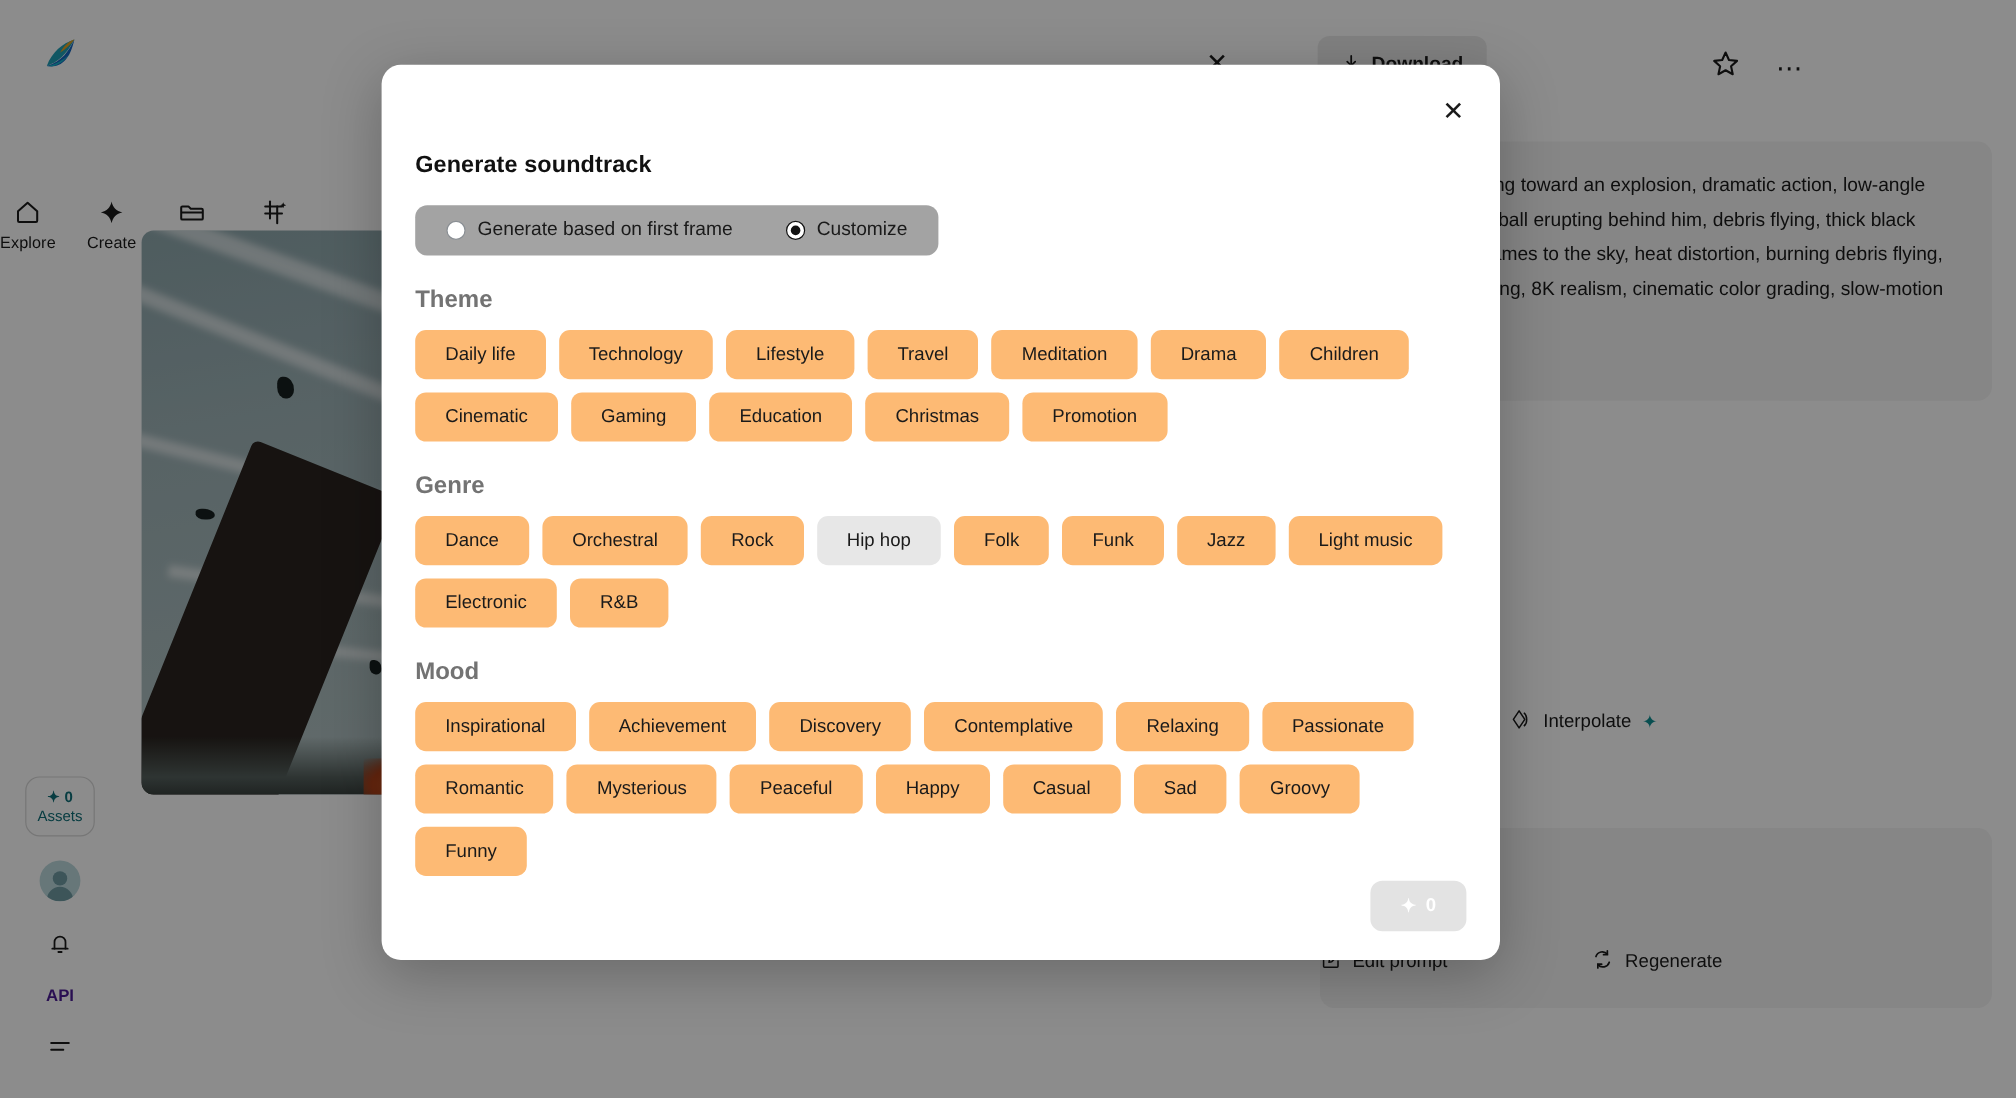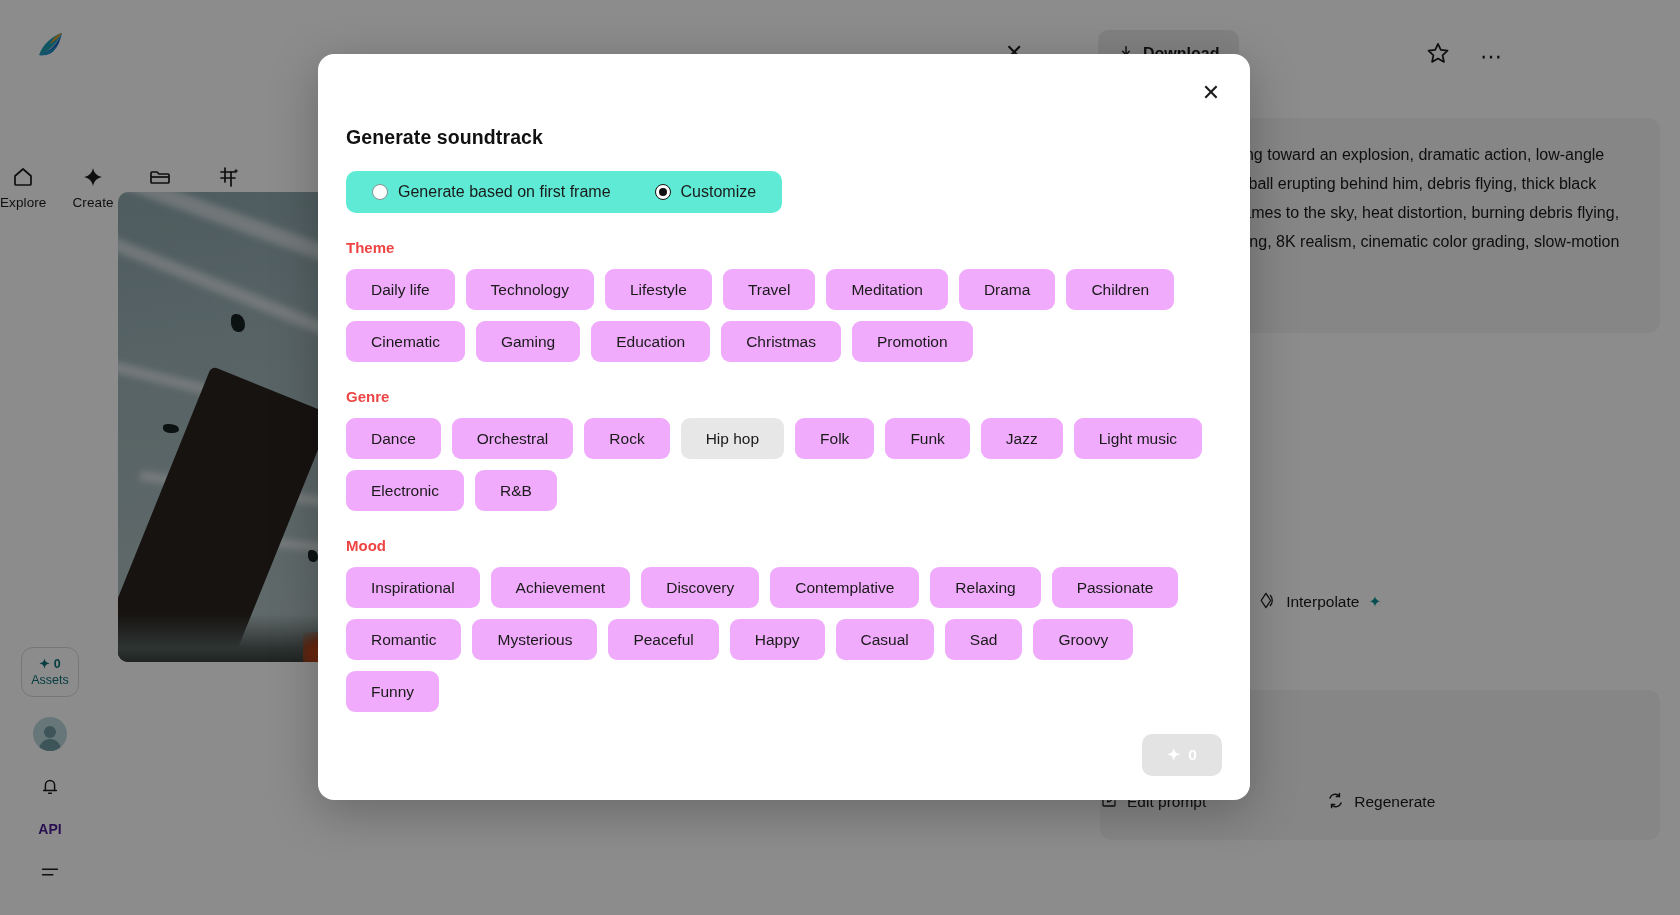--- a/index.html
+++ b/index.html
@@ -113,35 +113,35 @@
     position: absolute; right: 24px; top: 24px; width: 30px; height: 30px;
     display: flex; align-items: center; justify-content: center;
     font-size: 22px; color: #1a1a1a; cursor: pointer; border-radius: 6px;
   }
 
   .modal-body { padding: 22px 28px 0 28px; }
 
   
   .segmented {
     display: inline-flex; align-items: center; gap: 0;
-    background: #5eead4; border-radius: 10px; padding: 0;
+    background: #a3a3a3; border-radius: 10px; padding: 0;
     height: 42px;
   }
   .seg-opt { display: flex; align-items: center; gap: 10px; padding: 0 18px 0 26px;
              height: 42px; font-size: 16px; color: #1a1a1a; cursor: pointer; }
   .seg-opt:last-child { padding-right: 26px; }
   .radio { width: 16px; height: 16px; border-radius: 50%; border: 1.6px solid #8a8f94;
            flex: 0 0 16px; display: flex; align-items: center; justify-content: center; background:#fff; }
   .radio.on { border-color: #111; }
   .radio.on::after { content: ""; width: 8px; height: 8px; border-radius: 50%; background: #111; }
 
-  .section-title { font-size: 15px; font-weight: 700; color: #ef4444; margin: 26px 0 13px; }
+  .section-title { font-size: 20px; font-weight: 700; color: #737373; margin: 26px 0 13px; }
   .chips { display: flex; flex-wrap: wrap; gap: 11px; }
   .chip {
-    background: #f0abfc; border-radius: 9px; height: 41px; padding: 0 25px;
+    background: #fdba74; border-radius: 9px; height: 41px; padding: 0 25px;
     display: flex; align-items: center; justify-content: center;
     font-size: 15.5px; color: #1a1a1a; cursor: pointer; white-space: nowrap;
   }
   .chip.hover { background: #e7e7e7; }
 
   .modal-foot { position: absolute; right: 28px; bottom: 24px; }
   .gen-btn {
     min-width: 80px; height: 42px; border-radius: 10px; background: #e3e3e3;
     display: flex; align-items: center; justify-content: center; gap: 8px;
     font-size: 15.5px; font-weight: 700; color: #ffffff; cursor: pointer;

